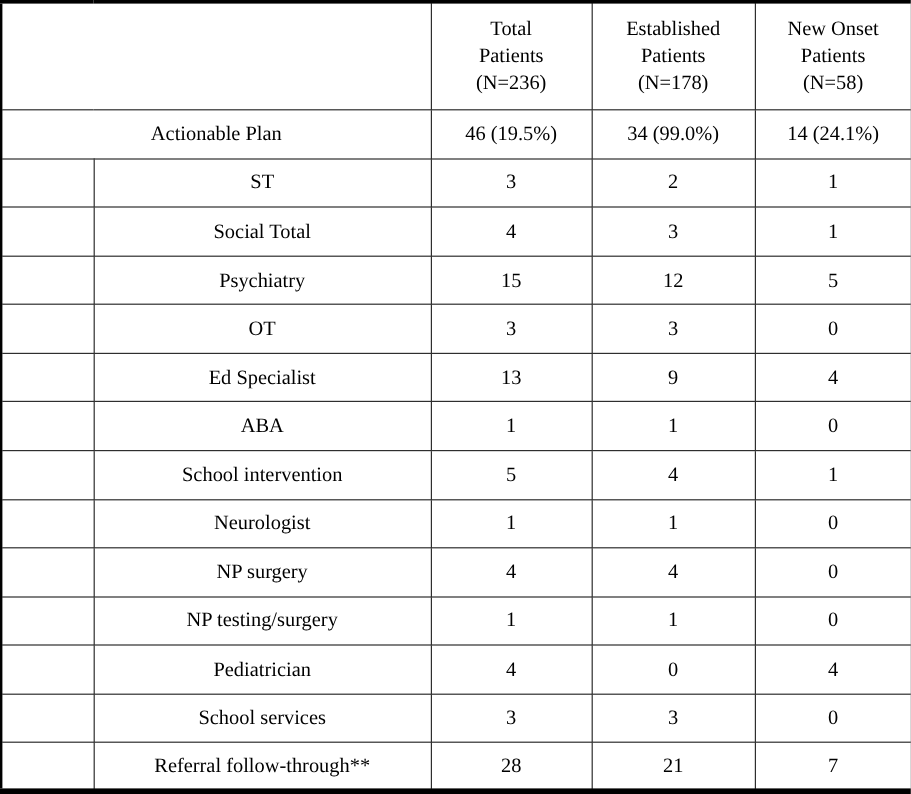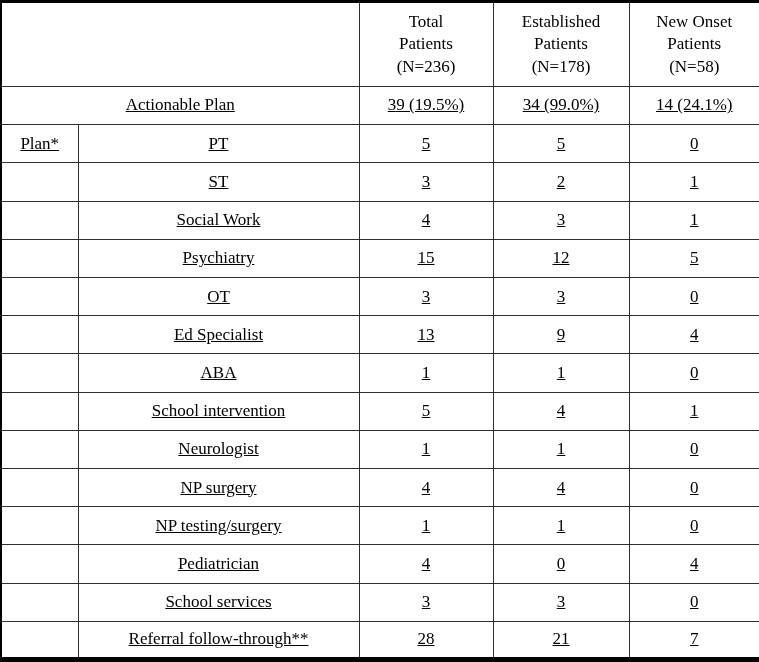--- a/index.html
+++ b/index.html
@@ -29,21 +29,21 @@
   }
   table.paper-table td, table.paper-table th {
     border: 1px solid #2e2e2e;
     text-align: center;
     vertical-align: middle;
     padding: 0 4px;
     font-weight: normal;
     overflow: hidden;
   }
   tr.header-row { height: 80px; }
-  tr.data-row   { height: 36px; text-decoration: underline; }
+  tr.data-row   { height: 36px; }
   th.col-header {
     white-space: pre-line;
     line-height: 1.32;
   }
 </style>
 </head>
 <body>
 
 <div class="table-wrap">
   <table class="paper-table">
@@ -64,44 +64,37 @@
       <th class="col-header">Established
 Patients
 (N=178)</th>
       <th class="col-header">New Onset
 Patients
 (N=58)</th>
     </tr>
 
     <tr class="data-row">
       <td colspan="2">Actionable Plan</td>
-      <td>39 (19.5%)</td>
+      <td>46 (19.5%)</td>
       <td>34 (99.0%)</td>
       <td>14 (24.1%)</td>
     </tr>
 
-    <tr class="data-row">
-      <td>Plan*</td>
-      <td>PT</td>
-      <td>5</td>
-      <td>5</td>
-      <td>0</td>
-    </tr>
 
     <tr class="data-row">
       <td></td>
       <td>ST</td>
       <td>3</td>
       <td>2</td>
       <td>1</td>
     </tr>
 
     <tr class="data-row">
       <td></td>
-      <td>Social Work</td>
+      <td>Social Total</td>
       <td>4</td>
       <td>3</td>
       <td>1</td>
     </tr>
 
     <tr class="data-row">
       <td></td>
       <td>Psychiatry</td>
       <td>15</td>
       <td>12</td>

